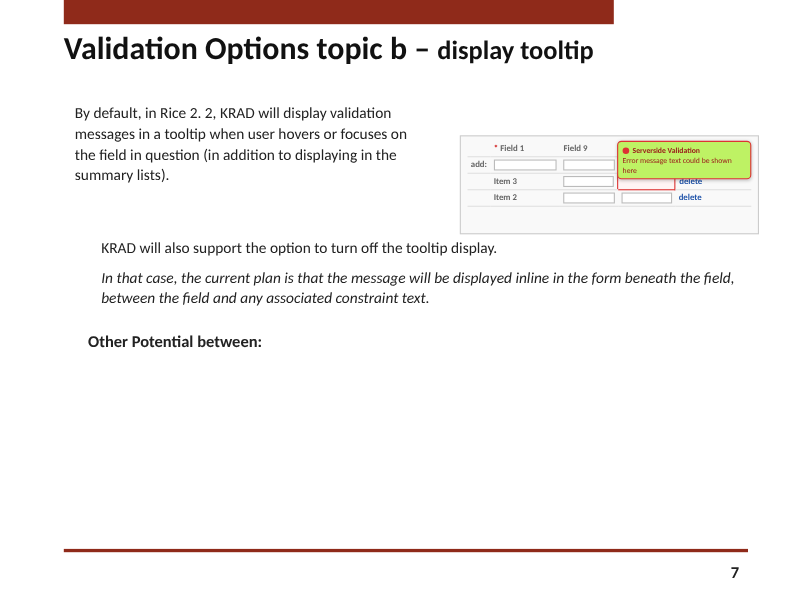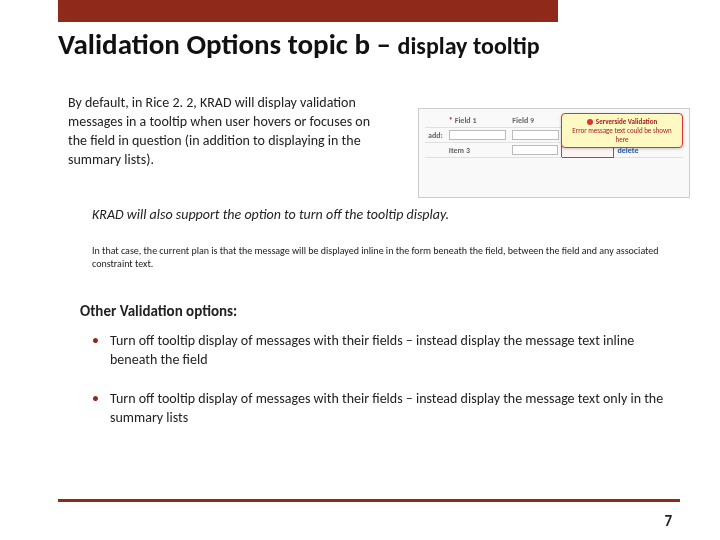--- a/index.html
+++ b/index.html
@@ -2,31 +2,31 @@
 <html><head>
 <meta charset="utf-8">
 <style>
   html, body { margin:0; padding:0; }
   body { width:720px; height:540px; background:#fff; font-family:Calibri, Arial, sans-serif; color:#222; }
   .slide { position:relative; width:720px; height:540px; box-sizing:border-box; }
   .top-bar { position:absolute; top:0; left:58px; width:500px; height:22px; background:#8f2a1a; }
   .title { position:absolute; top:26px; left:58px; right:30px; font-size:29px; font-weight:700; color:#111; white-space:nowrap; }
   .title .sub { font-size:24px; font-weight:700; }
   .intro { position:absolute; top:94px; left:68px; width:318px; font-size:14px; line-height:1.35; }
-  .illus { position:absolute; top:108px; left:418px; width:272px; height:90px; border:1px solid #ccc; background:#f9f9f9; font-size:8px; color:#555; box-sizing:border-box; padding:4px 6px; }
+  .illus { position:absolute; top:123px; left:418px; width:272px; height:90px; border:1px solid #ccc; background:#f9f9f9; font-size:8px; color:#555; box-sizing:border-box; padding:4px 6px; }
   .illus table { width:100%; border-collapse:collapse; font-size:8px; }
   .illus th, .illus td { border-bottom:1px solid #e0e0e0; text-align:left; padding:2px 3px; font-weight:bold; color:#666; }
   .illus th { font-weight:bold; }
   .illus .req::before { content:"*"; color:#c00; margin-right:2px; }
   .illus .err-cell { border:1px solid #d33; background:#fff4f4; }
-  .illus .tooltip-pop { position:absolute; top:4px; right:6px; width:112px; background:#fef9c3; border:1px solid #d33; border-radius:4px; padding:3px 4px; font-size:7px; color:#9a1a1a; box-shadow:0 1px 3px rgba(0,0,0,0.2);text-align:center; }
+  .illus .tooltip-pop { position:absolute; top:4px; right:6px; width:112px; background:#bef264; border:1px solid #d33; border-radius:4px; padding:3px 4px; font-size:7px; color:#9a1a1a; box-shadow:0 1px 3px rgba(0,0,0,0.2); }
   .illus .tooltip-pop .dot { display:inline-block; width:6px; height:6px; border-radius:50%; background:#d33; margin-right:3px; vertical-align:middle; }
   .illus .ac-link { color:#2255aa;margin-left:24px; }
-  .mid1 { position:absolute; top:206px; left:92px; right:48px; font-size:14px; line-height:1.3;font-style:italic; }
-  .mid2 { position:absolute; top:244px; left:92px; right:48px; font-size:10px; line-height:1.3; }
+  .mid1 { position:absolute; top:217px; left:92px; right:48px; font-size:14px; line-height:1.3; }
+  .mid2 { position:absolute; top:244px; left:92px; right:48px; font-size:14px; line-height:1.3;font-style:italic; }
   .opt-head { position:absolute; top:302px; left:80px; font-size:15px; font-weight:700; }
   .bullets { position:absolute; top:332px; left:92px; right:50px; font-size:14px; line-height:1.35; list-style:none; padding:0; margin:0; }
   .bullets li { position:relative; padding-left:18px; margin-bottom:20px; }
   .bullets li::before { content:"\2022"; position:absolute; left:0; top:0; color:#8f2a1a; font-size:14px; }
   .bottom-rule { position:absolute; bottom:38px; left:58px; right:40px; height:3px; background:#8f2a1a; }
   .page-num { position:absolute; bottom:10px; right:48px; font-size:15px; font-weight:700; color:#222; }
 </style>
 </head>
 <body>
 <div class="slide">
@@ -64,33 +64,40 @@
         <td></td>
         <td>Item 3</td>
         <td>
               <div style="height:8px;border:1px solid #bbb;background:#fff;"></div>
             </td>
         <td class="err-cell">
               <div style="height:8px;"></div>
             </td>
         <td class="ac-link">delete</td>
       </tr>
+      <tr>
+        <td></td>
+        <td>Item 2</td>
+        <td>
+              <div style="height:8px;border:1px solid #bbb;background:#fff;"></div>
+            </td>
+        <td>
+              <div style="height:8px;border:1px solid #bbb;background:#fff;"></div>
+            </td>
+        <td class="ac-link">delete</td>
+      </tr>
     </tbody>
       </table>
     <div class="tooltip-pop">
       <span class="dot"></span><b>Serverside Validation</b><br>
       <span>Error message text could be shown here</span>
     </div>
   </div>
 
   <div class="mid1">KRAD will also support the option to turn off the tooltip display.</div>
   <div class="mid2">In that case, the current plan is that the message will be displayed inline in the form beneath the field, between the field and any associated constraint text.</div>
 
-  <div class="opt-head">Other Validation options:</div>
+  <div class="opt-head">Other Potential between:</div>
 
-  <ul class="bullets">
-    <li>Turn off tooltip display of messages with their fields – instead display the message text inline beneath the field</li>
-    <li>Turn off tooltip display of messages with their fields – instead display the message text only in the summary lists</li>
-  </ul>
 
   <div class="bottom-rule"></div>
   <div class="page-num">7</div>
 </div>
 
 </body></html>

